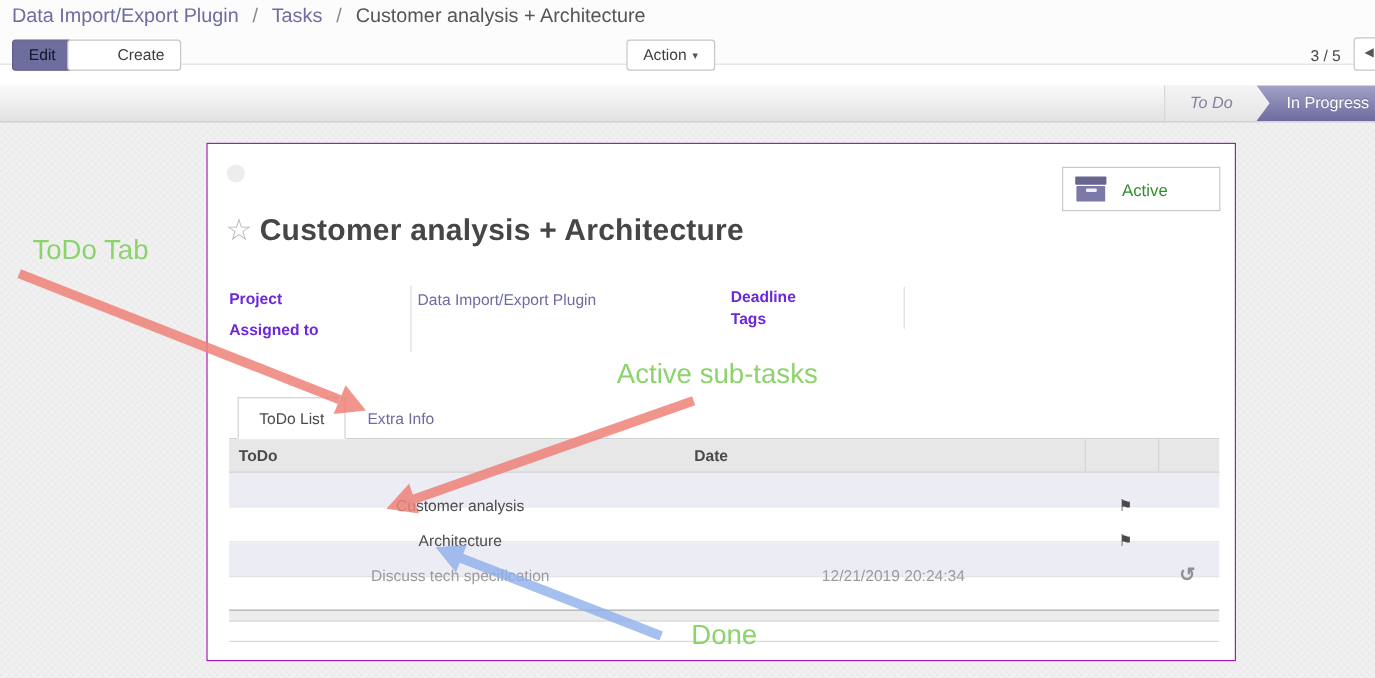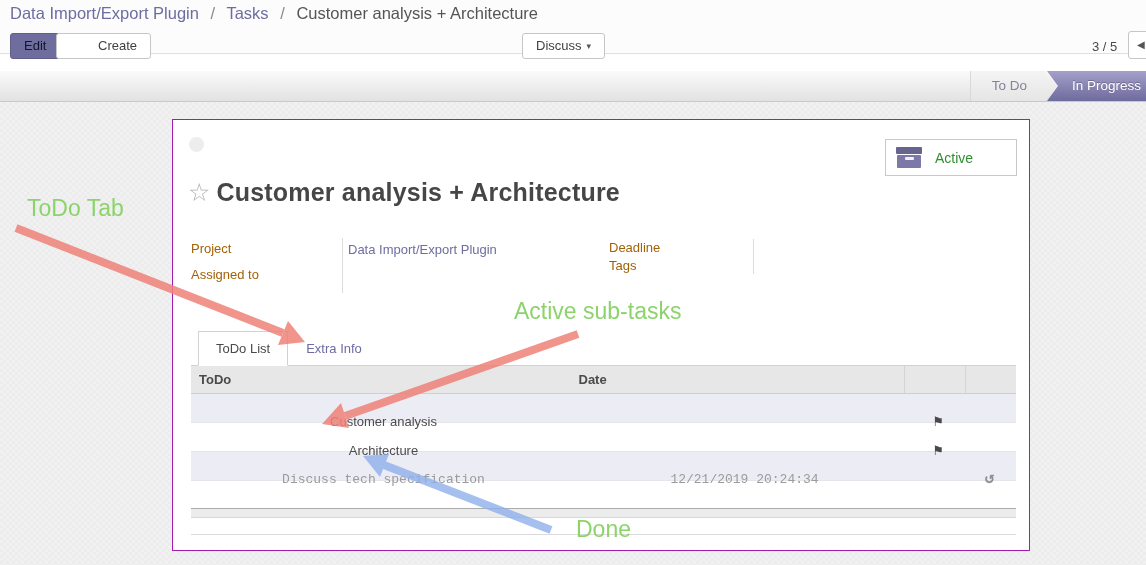--- a/index.html
+++ b/index.html
@@ -25,21 +25,21 @@
   .pager-text { position:absolute; top:39px; left:1092px; font-size:13px; color:#4a4a4a; }
   .btn-prev { left:1128px; top:31px; width:40px; height:28px; text-align:left; padding:0 0 0 8px;
               font-size:10px; color:#555; }
   
   .statusbar { position:absolute; top:71px; left:0; width:1146px; height:31px;
                background:linear-gradient(#fafafa,#e2e2e2); border-bottom:1px solid #c9c9c9; z-index:5; }
   .stages { position:absolute; top:0; left:970px; right:-14px; height:30px; display:flex; }
   .stage { height:30px; line-height:30px; font-size:13.5px; text-align:center; cursor:pointer; }
   .stage-todo { width:86px; color:#83839b; padding-right:8px; border-left:1px solid #d8d8d8;
     background:linear-gradient(#f4f4f4,#e5e5e5);
-    clip-path:polygon(0 0, calc(100% - 11px) 0, 100% 50%, calc(100% - 11px) 100%, 0 100%); }
+    clip-path:polygon(0 0, calc(100% - 11px) 0, 100% 50%, calc(100% - 11px) 100%, 0 100%);font-style:italic; }
   .stage-active { flex:1; color:#fff; text-shadow:0 -1px 0 rgba(0,0,0,.25); margin-left:-9px; padding-left:6px;
     background:linear-gradient(#a3a1c9,#6e6b9e);
     clip-path:polygon(0 0, calc(100% - 12px) 0, 100% 50%, calc(100% - 12px) 100%, 0 100%, 11px 50%); }
   
   .content-bg { position:absolute; top:102px; left:0; width:1146px; height:463px;
     background-color:#efefef;
     background-image:conic-gradient(#ececec 25%, #f1f1f1 0 50%, #ececec 0 75%, #f1f1f1 0);
     background-size:6px 6px; }
   
   .card { position:absolute; top:119px; left:172px; width:858px; height:432px;
@@ -52,37 +52,37 @@
   .archive-icon { position:relative; width:26px; height:21px; }
   .archive-icon .lid { position:absolute; top:0; left:0; right:0; height:7px; background:#67648f; border-radius:1px; }
   .archive-icon .bin { position:absolute; top:8px; left:1px; right:1px; bottom:0; background:#7c79a9; border-radius:1px; }
   .archive-icon .handle { position:absolute; top:10px; left:50%; width:9px; height:3px;
                           margin-left:-4.5px; background:#f0eff6; border-radius:1px; }
   .active-label { font-size:14px; color:var(--active-green); }
   .title-row { position:absolute; top:58px; left:15px; display:flex; align-items:center; }
   .star { font-size:25px; color:#b3b3b3; margin-right:6px; cursor:pointer; line-height:1; }
   .title { font-size:25px; font-weight:bold; color:#464646; letter-spacing:.2px; }
   
-  .flabel { position:absolute; font-size:13px; font-weight:normal; color:#a16207; }
+  .flabel { position:absolute; font-size:13px; font-weight:bold; color:#6d28d9; }
   .fvalue { position:absolute; font-size:13px; color:var(--link-purple); cursor:pointer; }
   .fsep { position:absolute; width:1px; background:#dcdcdc; }
   
   .tabs { position:absolute; top:212px; left:18px; width:825px; height:34px;
           border-bottom:1px solid #d2d2d2; display:flex; align-items:flex-end; }
   .tab { font-size:13px; color:var(--link-purple); padding:9px 17px; cursor:pointer;
          border:1px solid transparent; margin-bottom:-1px; }
   .tab.active { color:#4a4a4a; background:#fff; border:1px solid #d2d2d2; border-bottom-color:#fff; }
   .tab:first-child { margin-left:7px; }
   
   .otable { position:absolute; top:246px; left:18px; width:825px; font-size:13px; }
   .thead { display:flex; height:28px; background:#e7e7e7; border-bottom:1px solid #cfcfcf;gap:12px; }
   .th { font-weight:bold; color:#4a4a4a; padding:6px 8px; }
   .trow { display:flex; height:29px; border-bottom:1px solid #e4e4ea; cursor:pointer; background:#fff; }
   .trow.alt { background:#ececf5; }
-  .trow.done .td { color:#9b9b9b;font-family:Liberation Mono, monospace; }
+  .trow.done .td { color:#9b9b9b; }
   .td { padding:20px 8px; color:#4c4c4c; overflow:hidden; white-space:nowrap;text-align:center; }
   .c-todo { width:385px; }
   .c-date { width:337px; }
   .c-ic1 { width:50px; }
   .c-ic2 { width:53px; }
   .thead .c-ic1, .thead .c-ic2 { border-left:1px solid #d4d4d4; }
   .flag { font-size:13px; color:#4a4a4a; cursor:pointer; }
   .undo { font-size:16px; font-weight:bold; color:#909090; cursor:pointer; line-height:13px; display:inline-block; }
   .date-text { color:#8d8d8d; }
   
@@ -106,21 +106,21 @@
 <div class="topbar">
   <div class="breadcrumb">
     <a>Data Import/Export Plugin</a>
     <span class="sep">/</span>
     <a>Tasks</a>
     <span class="sep">/</span>
     <span class="current">Customer analysis + Architecture</span>
   </div>
   <button class="btn btn-edit">Edit</button>
   <button class="btn btn-create">Create</button>
-  <button class="btn btn-action"><span>Discuss</span><span class="caret">▾</span></button>
+  <button class="btn btn-action"><span>Action</span><span class="caret">▾</span></button>
   <span class="pager-text">3 / 5</span>
   <button class="btn btn-prev"><span>◀</span></button>
 </div>
 
 <div class="statusbar">
   <div class="stages">
     <div class="stage stage-todo">To Do</div>
     <div class="stage stage-active">In Progress</div>
   </div>
 </div>

